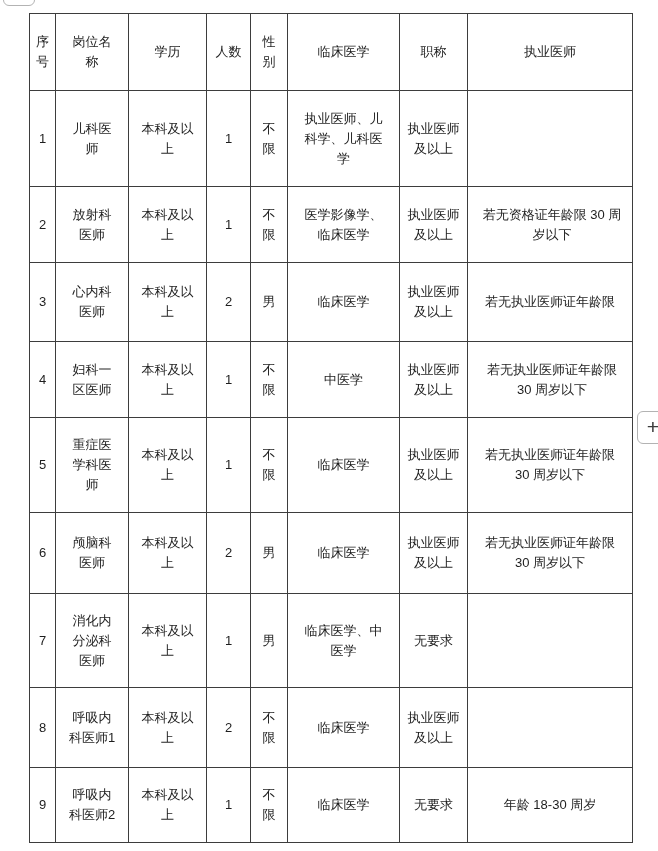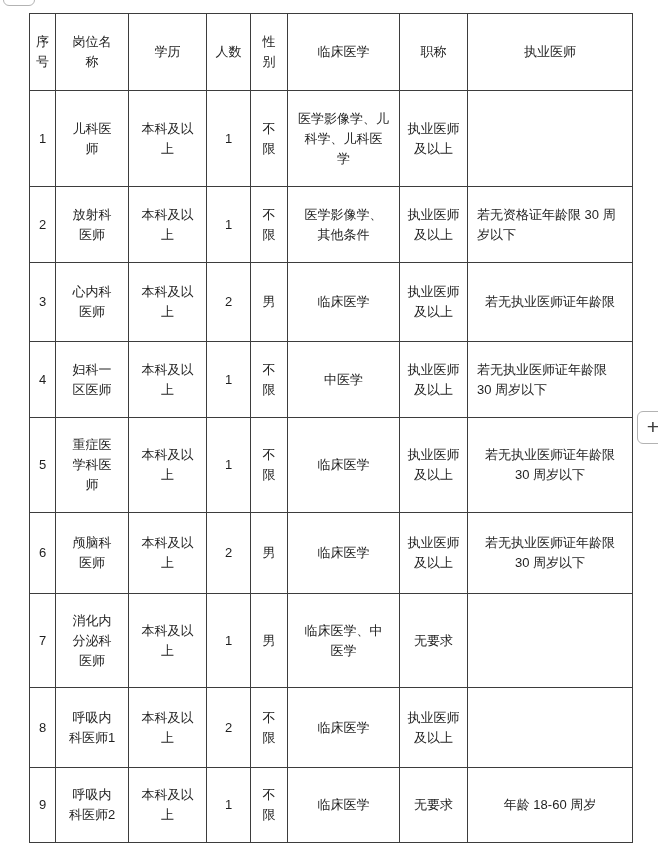--- a/index.html
+++ b/index.html
@@ -23,21 +23,21 @@
     font-weight: 400;
     color: #1e1e1e;
     text-align: center;
     vertical-align: middle;
     white-space: pre-line;
     padding: 2px 4px;
     overflow: hidden;
     word-break: break-all;
   }
   table.doc-table td.align-left {
-    text-align: left;
+    text-align: center;
     padding-left: 9px;
     padding-right: 5px;
   }
   
   .float-btn {
     position: absolute;
     width: 32px; height: 33px;
     background: #ffffff;
     border: 1px solid #b3b3b3;
     border-radius: 6px;
@@ -90,38 +90,38 @@
   <tbody>
       <tr style="height: 96px;">
         <td>1</td>
         <td>儿科医
 师</td>
         <td>本科及以
 上</td>
         <td>1</td>
         <td>不
 限</td>
-        <td>医学影像学、儿
+        <td>执业医师、儿
 科学、儿科医
 学</td>
         <td>执业医师
 及以上</td>
         <td></td>
       </tr>
       <tr style="height: 76px;">
         <td>2</td>
         <td>放射科
 医师</td>
         <td>本科及以
 上</td>
         <td>1</td>
         <td>不
 限</td>
         <td>医学影像学、
-其他条件</td>
+临床医学</td>
         <td>执业医师
 及以上</td>
         <td class="align-left">若无资格证年龄限 30 周
 岁以下</td>
       </tr>
       <tr style="height: 79px;">
         <td>3</td>
         <td>心内科
 医师</td>
         <td>本科及以
@@ -210,20 +210,20 @@
         <td>9</td>
         <td>呼吸内
 科医师2</td>
         <td>本科及以
 上</td>
         <td>1</td>
         <td>不
 限</td>
         <td>临床医学</td>
         <td>无要求</td>
-        <td>年龄 18-60 周岁</td>
+        <td>年龄 18-30 周岁</td>
       </tr>
     </tbody>
 </table>
 
 <button id="plus-btn" class="float-btn">
   <span class="glyph">+</span>
 </button>
 
 </body></html>

